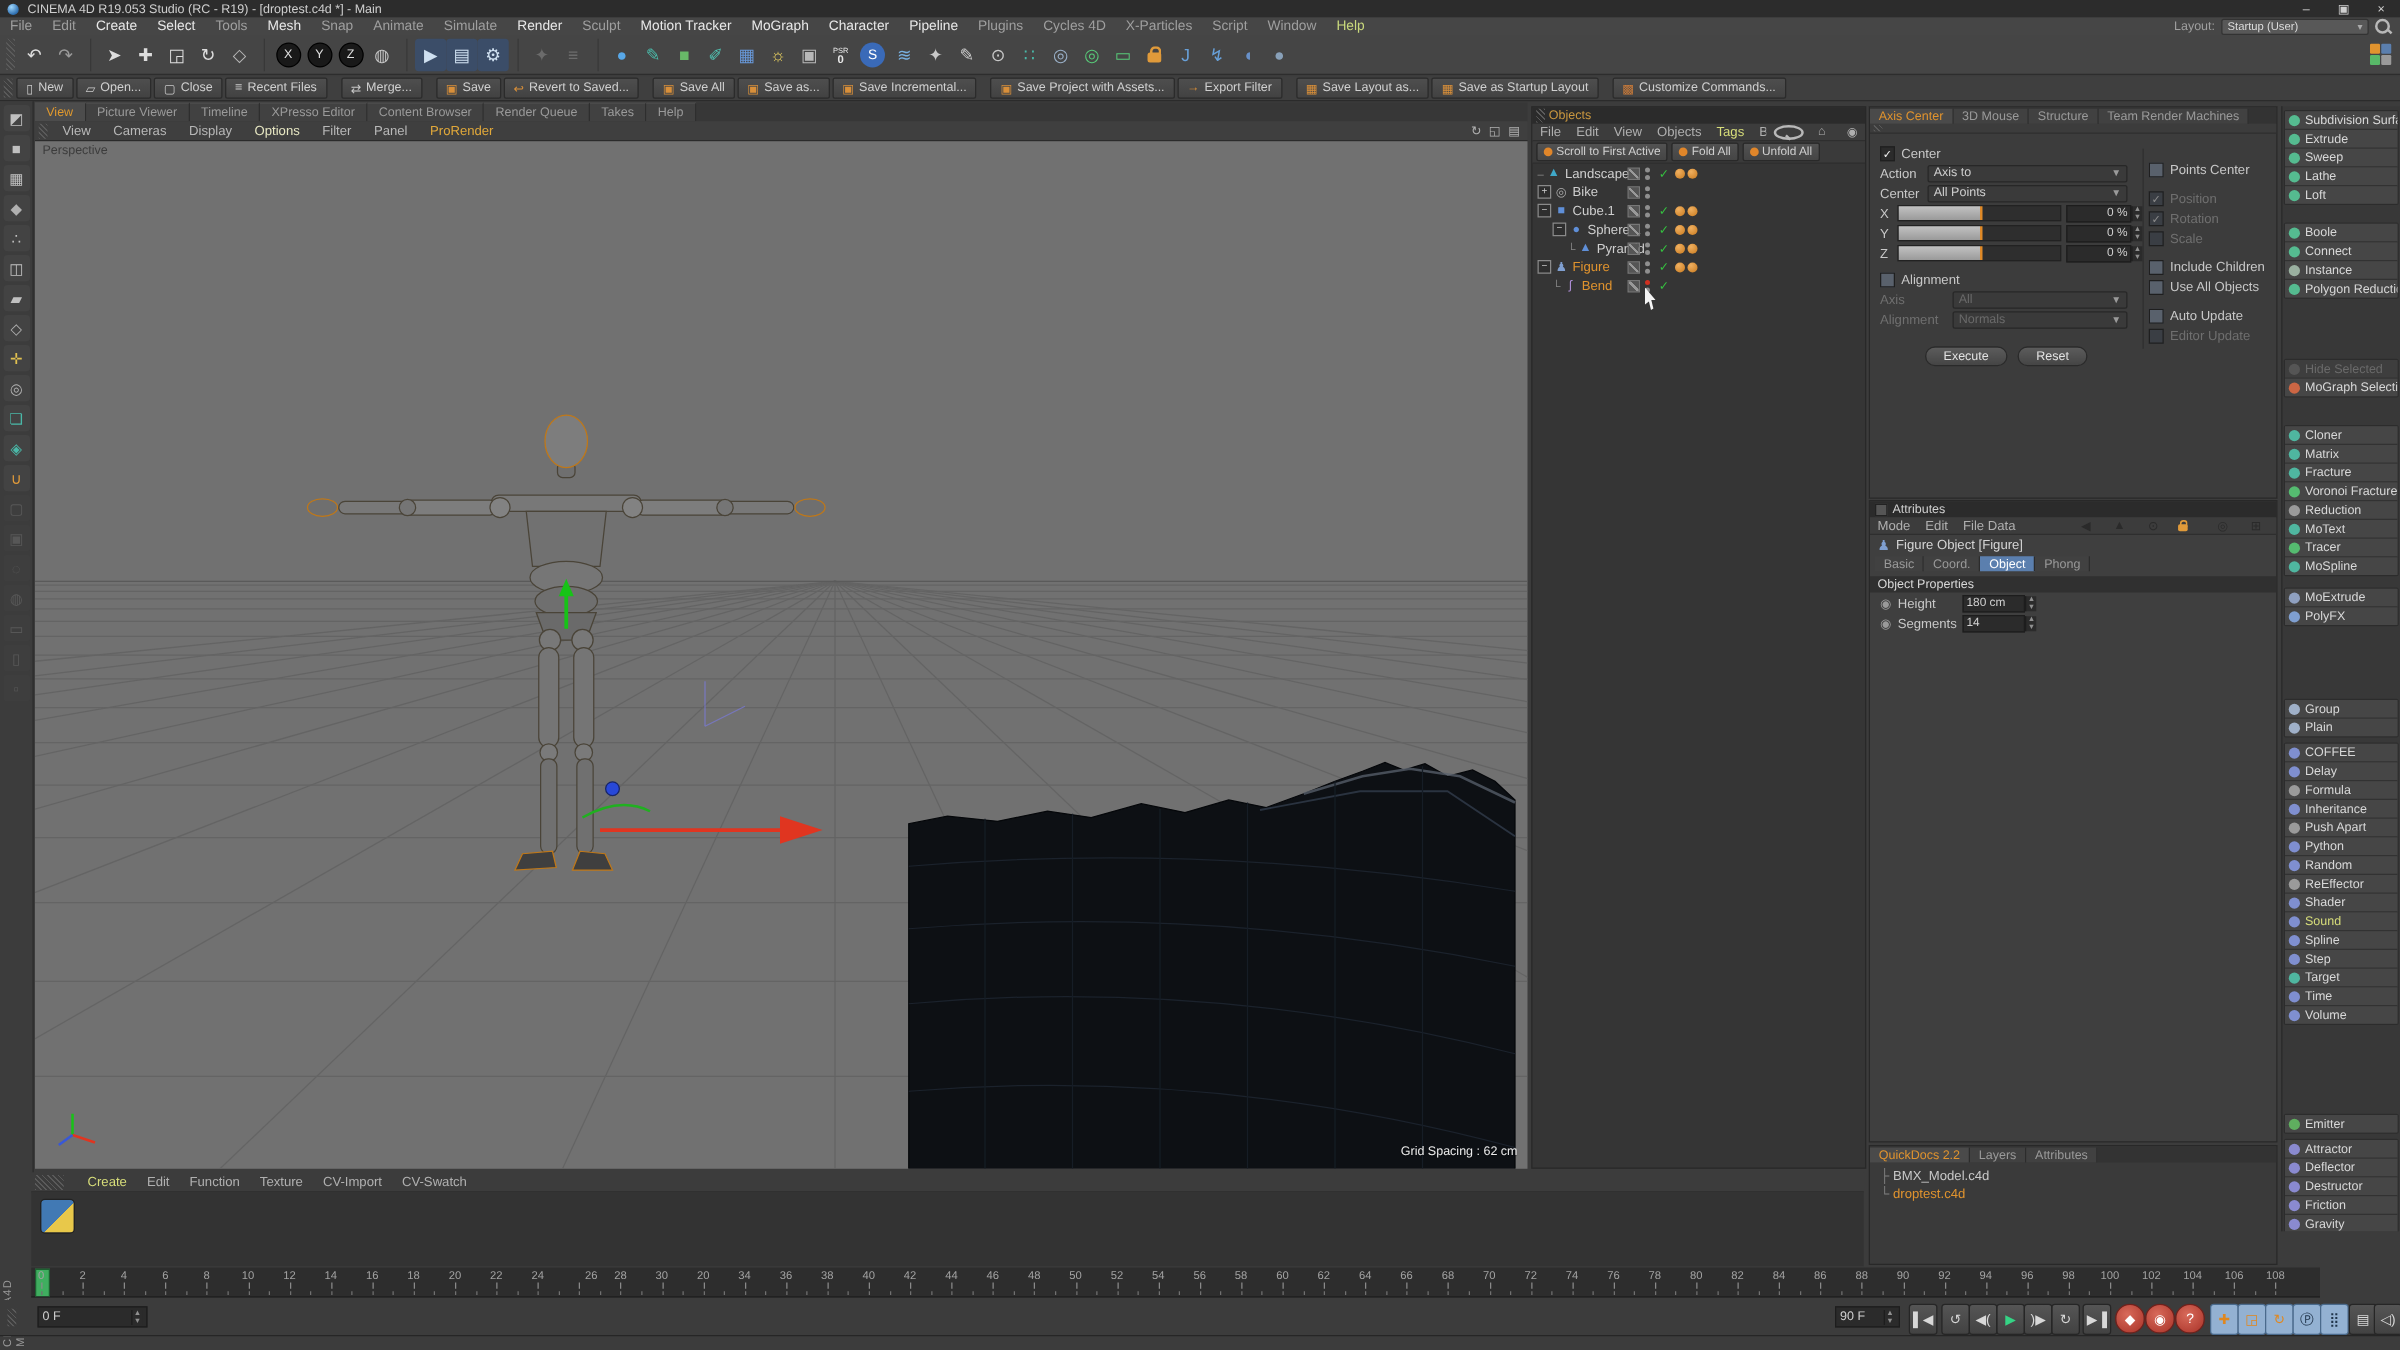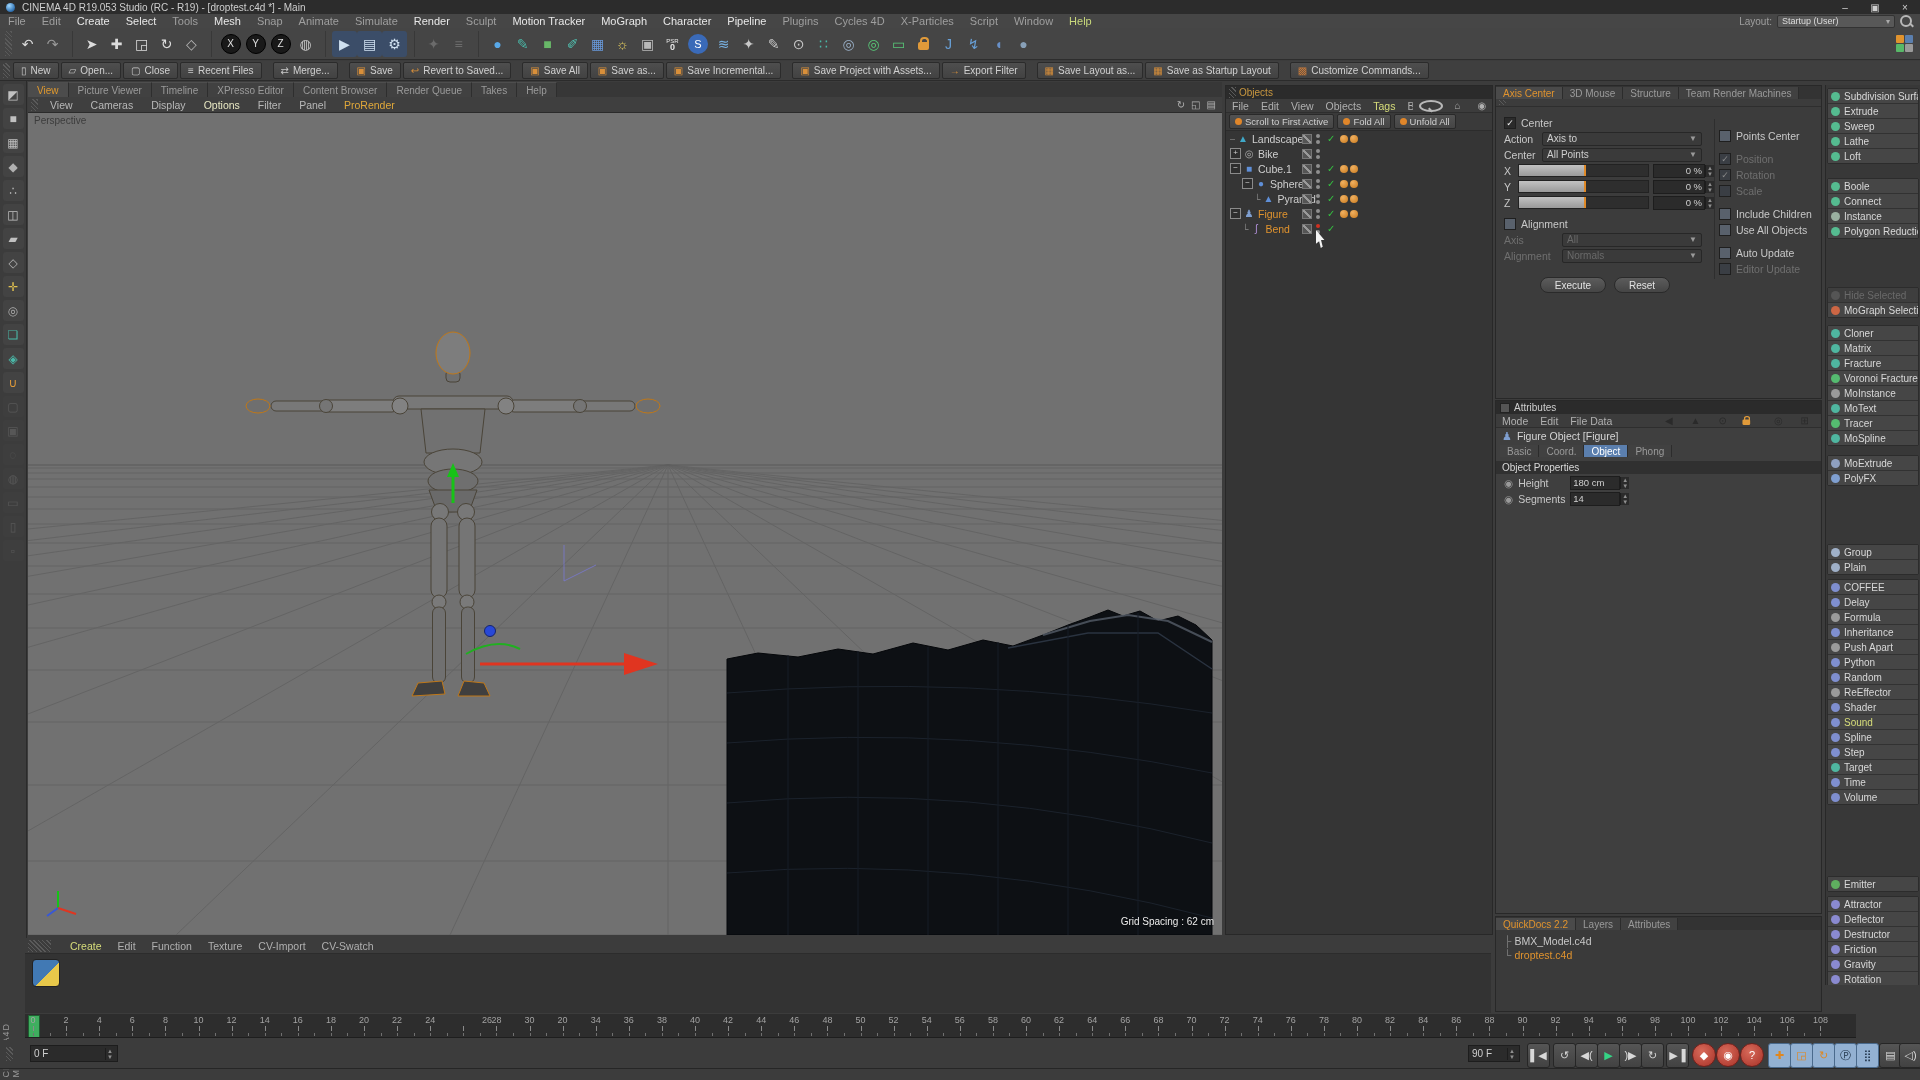--- a/index.html
+++ b/index.html
@@ -862,40 +862,40 @@
       <div class="sgroup" style="margin-top: 48px;">
         <div class="srow dis">
           <span class="si" style="background: rgb(85, 85, 85);"></span>
           <span>Hide Selected</span>
         </div>
         <div class="srow">
           <span class="si" style="background: rgb(204, 102, 68);"></span>
           <span>MoGraph Selection</span>
         </div>
       </div>
-      <div class="sgroup" style="margin-top: 7px;">
+      <div class="sgroup" style="margin-top: 22px;">
         <div class="srow">
           <span class="si" style="background: rgb(79, 182, 160);"></span>
           <span>Cloner</span>
         </div>
         <div class="srow">
           <span class="si" style="background: rgb(79, 182, 160);"></span>
           <span>Matrix</span>
         </div>
         <div class="srow">
           <span class="si" style="background: rgb(79, 182, 160);"></span>
           <span>Fracture</span>
         </div>
         <div class="srow">
           <span class="si" style="background: rgb(85, 187, 112);"></span>
           <span>Voronoi Fracture</span>
         </div>
         <div class="srow">
           <span class="si" style="background: rgb(154, 154, 154);"></span>
-          <span>MoInstance</span>
+          <span>Reduction</span>
         </div>
         <div class="srow">
           <span class="si" style="background: rgb(79, 182, 160);"></span>
           <span>MoText</span>
         </div>
         <div class="srow">
           <span class="si" style="background: rgb(85, 187, 112);"></span>
           <span>Tracer</span>
         </div>
         <div class="srow">
@@ -1081,21 +1081,21 @@
       <span class="rtickm" style="left: 339px;"></span>
       <span class="rtickm" style="left: 355.55px;"></span>
       <span class="rlab" style="left: 372.1px;">22</span>
       <span class="rtickM" style="left: 372.1px;"></span>
       <span class="rtickm" style="left: 372.1px;"></span>
       <span class="rtickm" style="left: 388.65px;"></span>
       <span class="rlab" style="left: 405.2px;">24</span>
       <span class="rtickM" style="left: 405.2px;"></span>
       <span class="rtickm" style="left: 405.2px;"></span>
       <span class="rtickm" style="left: 421.75px;"></span>
-      <span class="rlab" style="left: 462px;">26</span>
+      <span class="rlab" style="left: 448px;">26</span>
       <span class="rtickM" style="left: 438.3px;"></span>
       <span class="rtickm" style="left: 438.3px;"></span>
       <span class="rtickm" style="left: 454.85px;"></span>
       <span class="rlab" style="left: 471.4px;">28</span>
       <span class="rtickM" style="left: 471.4px;"></span>
       <span class="rtickm" style="left: 471.4px;"></span>
       <span class="rtickm" style="left: 487.95px;"></span>
       <span class="rlab" style="left: 504.5px;">30</span>
       <span class="rtickM" style="left: 504.5px;"></span>
       <span class="rtickm" style="left: 504.5px;"></span>

